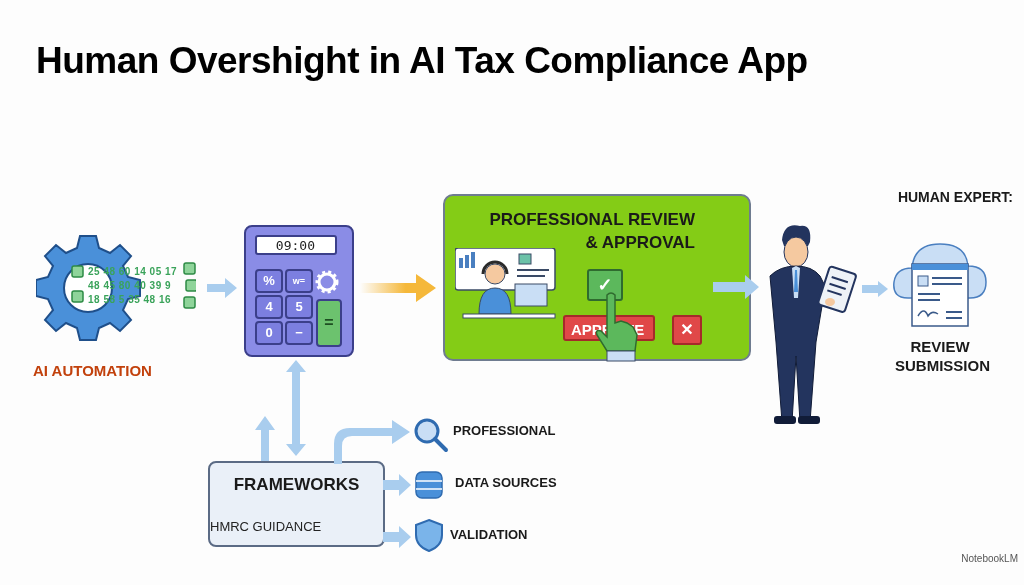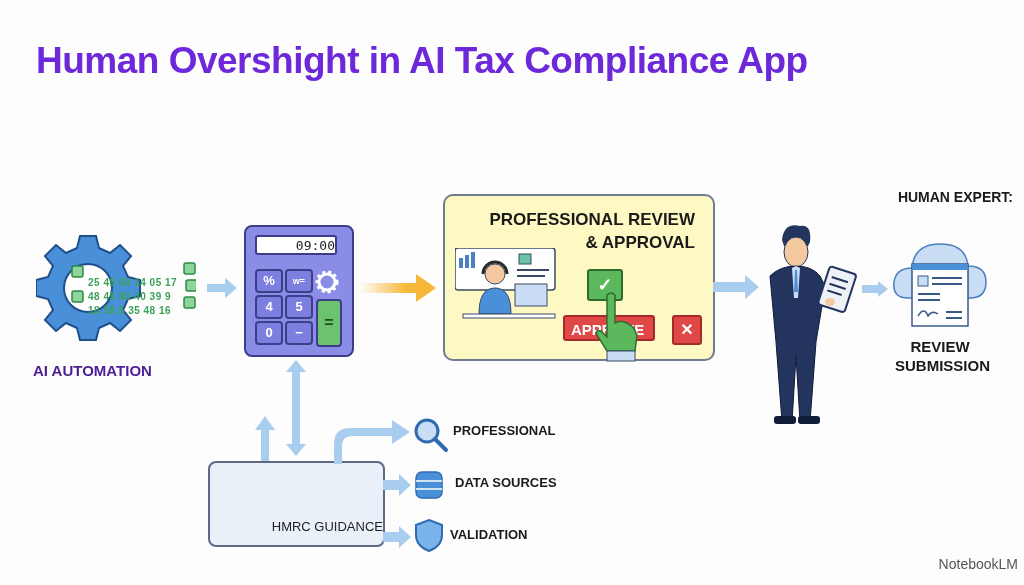--- a/index.html
+++ b/index.html
@@ -1,62 +1,62 @@
 <!DOCTYPE html>
 <html><head>
 <meta charset="utf-8">
 <style>
   html, body { margin:0; padding:0; }
   body { width:1024px; height:585px; background:#fdfdfd; position:relative; overflow:hidden; font-family:"Liberation Sans", sans-serif; }
   .abs { position:absolute; }
-  .title { left:36px; top:40px; font-size:37px; font-weight:bold; color:#6d28d9; letter-spacing:-0.5px; }
-  .label { font-weight:bold; color:#4c1d95; text-align:center; }
+  .title { left:36px; top:40px; font-size:37px; font-weight:bold; color:#000000; letter-spacing:-0.5px; }
+  .label { font-weight:bold; color:#c2410c; text-align:center; }
   .lbl-ai { left:33px; top:362px; font-size:15px; }
-  .review-box { left:443px; top:194px; width:268px; height:163px; border:2px solid #6f7c90; border-radius:10px; background:#fef9c3; }
+  .review-box { left:443px; top:194px; width:268px; height:163px; border:2px solid #6f7c90; border-radius:10px; background:#84cc16;padding-left:36px; }
   .review-title { left:0; top:12px; width:250px; text-align:right; font-size:17px; font-weight:bold; color:#1a1a1a; line-height:23px; }
   .reg-box { left:208px; top:461px; width:173px; height:82px; border:2px solid #5b6b85; border-radius:8px; background:#eaf0f8; }
   .reg-title { left:0; top:11px; width:100%; text-align:center; font-size:17px; font-weight:bold; color:#1a1a1a; line-height:21px; }
-  .reg-sub { left:0; top:56px; width:100%; text-align:right; font-size:13px; color:#222; }
+  .reg-sub { left:0; top:56px; width:100%; text-align:left; font-size:13px; color:#222; }
   .side-label { font-size:13px; font-weight:bold; color:#1a1a1a; }
   .expert-label { left:865px; top:188px; font-size:14px; font-weight:bold; color:#1a1a1a; text-align:right; line-height:18px; width:148px; }
   .filing-label { left:895px; top:337px; font-size:15px; font-weight:bold; color:#1a1a1a; text-align:center; width:90px; line-height:19px; }
-  .watermark { right:6px; bottom:13px; font-size:14px; color:#555; }
+  .watermark { right:6px; bottom:21px; font-size:10px; color:#555; }
   .nums { font-family:"Liberation Sans", sans-serif; font-size:10px; font-weight:bold; color:#3aa35a; line-height:14px; letter-spacing:0.5px; }
   .calc-display { font-family:"DejaVu Sans Mono", monospace; font-size:13px; color:#222; }
   .key { position:absolute; width:24px; height:20px; border:2px solid #3b3f8a; border-radius:4px; background:#7c7fe0; color:#fff; font-size:13px; font-weight:bold; text-align:center; line-height:20px; }
 </style>
 </head>
 <body>
 
 <div class="abs title">Human Overshight in AI Tax Compliance App</div>
 
 <svg class="abs" style="left:36px;top:228px" width="160" height="120">
   <g transform="translate(52,60)">
     <path d="M-8,-52 L8,-52 L11,-40 L22,-35 L32,-43 L43,-32 L35,-22 L40,-11 L52,-8 L52,8 L40,11 L35,22 L43,32 L32,43 L22,35 L11,40 L8,52 L-8,52 L-11,40 L-22,35 L-32,43 L-43,32 L-35,22 L-40,11 L-52,8 L-52,-8 L-40,-11 L-35,-22 L-43,-32 L-32,-43 L-22,-35 L-11,-40 Z" fill="#4a90d9" stroke="#1f4f8a" stroke-width="2"></path>
     <circle r="24" fill="#fff" stroke="#1f4f8a" stroke-width="2"></circle>
   </g>
   <rect x="36" y="38" width="11" height="11" rx="2" fill="#8fd49a" stroke="#2e8b45" stroke-width="1.5"></rect>
   <rect x="36" y="63" width="11" height="11" rx="2" fill="#8fd49a" stroke="#2e8b45" stroke-width="1.5"></rect>
   <rect x="148" y="35" width="11" height="11" rx="2" fill="#8fd49a" stroke="#2e8b45" stroke-width="1.5"></rect>
   <rect x="150" y="52" width="11" height="11" rx="2" fill="#8fd49a" stroke="#2e8b45" stroke-width="1.5"></rect>
   <rect x="148" y="69" width="11" height="11" rx="2" fill="#8fd49a" stroke="#2e8b45" stroke-width="1.5"></rect>
 </svg>
-<div class="abs nums" style="left:88px;top:276px">
+<div class="abs nums" style="left:88px;top:265px">
   <div>25 48 60 14 05 17</div>
   <div>48 45 80 40 39 9</div>
   <div>18 58 5 35 48 16</div>
 </div>
 <div class="abs label lbl-ai">AI AUTOMATION</div>
 
 <svg class="abs" style="left:207px;top:278px" width="32" height="20">
   <path d="M0,6 L18,6 L18,0 L30,10 L18,20 L18,14 L0,14 Z" fill="#a9cdee"></path>
 </svg>
 
 <div class="abs" style="left:244px;top:225px;width:106px;height:128px;background:#8a8ce6;border:2px solid #3b3f8a;border-radius:8px">
-  <div class="abs calc-display" style="left:9px;top:8px;width:82px;height:20px;background:#fff;border:2px solid #3b3f8a;border-radius:3px;text-align:right;padding-right:0;box-sizing:border-box;line-height:17px">09:00</div>
+  <div class="abs calc-display" style="left:9px;top:8px;width:82px;height:20px;background:#fff;border:2px solid #3b3f8a;border-radius:3px;text-align:right;padding-right:20px;box-sizing:border-box;line-height:17px">09:00</div>
   <div class="key" style="left:9px;top:42px">%</div>
   <div class="key" style="left:39px;top:42px;font-size:9px">w=</div>
   <div class="key" style="left:9px;top:68px">4</div>
   <div class="key" style="left:39px;top:68px">5</div>
   <div class="key" style="left:9px;top:94px">0</div>
   <div class="key" style="left:39px;top:94px">−</div>
   <div class="abs" style="left:70px;top:72px;width:22px;height:44px;background:#6cc26e;border:2px solid #3b3f8a;border-radius:4px;color:#1e4f22;font-weight:bold;font-size:16px;text-align:center;line-height:44px">=</div>
   <svg class="abs" style="left:68px;top:42px" width="26" height="26">
     <g transform="translate(13,13)">
         <circle r="8" fill="none" stroke="#fff" stroke-width="3"></circle>
@@ -152,20 +152,21 @@
   <div>REVIEW</div>
   <div>SUBMISSION</div>
 </div>
 
 <svg class="abs" style="left:255px;top:416px" width="20" height="46">
   <path d="M10,0 L20,14 L14,14 L14,46 L6,46 L6,14 L0,14 Z" fill="#a9cdee"></path>
 </svg>
 
 <div class="abs reg-box">
   <div class="abs reg-title">
+    <div>FRAMEWORKS</div>
   </div>
   <div class="abs reg-sub">HMRC GUIDANCE</div>
 </div>
 
 <svg class="abs" style="left:330px;top:418px" width="84" height="46">
   <path d="M4,46 L4,26 Q4,10 20,10 L62,10 L62,2 L80,14 L62,26 L62,18 L22,18 Q12,18 12,28 L12,46 Z" fill="#a9cdee"></path>
 </svg>
 <svg class="abs" style="left:383px;top:474px" width="30" height="22">
   <path d="M0,6 L16,6 L16,0 L28,11 L16,22 L16,16 L0,16 Z" fill="#a9cdee"></path>
 </svg>

